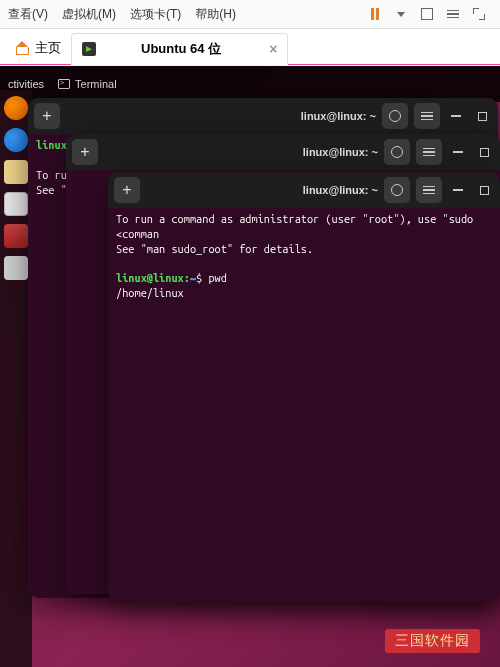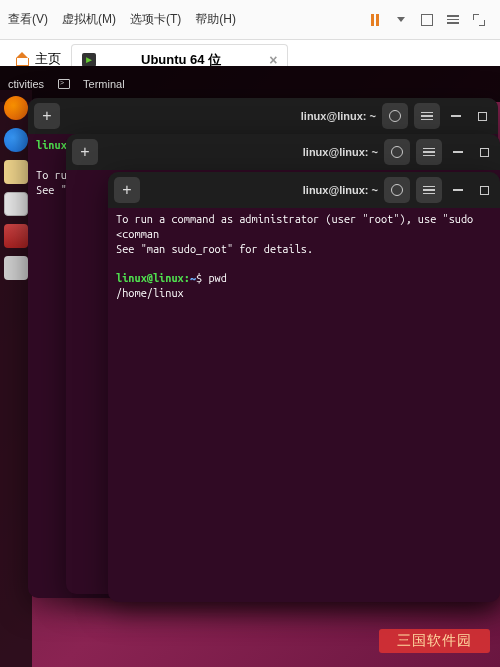--- a/index.html
+++ b/index.html
@@ -4,21 +4,21 @@
 <style>
 * { margin: 0; padding: 0; box-sizing: border-box; }
 body {
   width: 500px; height: 667px;
   font-family: -apple-system, "Segoe UI", sans-serif;
   background: #f5f5f5;
   overflow: hidden;
   position: relative;
 }
 .host-menubar {
-  height: 40px;
+  height: 29px;
   background: #fafafa;
   border-bottom: 1px solid #ddd;
   display: flex;
   align-items: center;
   padding: 0 8px;
   font-size: 12px;
   color: #333;
 }
 .host-menubar .menu-item { margin-right: 14px; cursor: pointer; }
 .host-menubar .spacer { flex: 1; }
@@ -69,21 +69,21 @@
 .gnome-topbar {
   height: 36px;
   background: rgba(0,0,0,0.85);
   color: #ddd;
   font-size: 11px;
   display: flex;
   align-items: center;
   padding: 0 8px;
   gap: 14px;
 }
-.gnome-topbar .term-label { display: flex; align-items: center; gap: 13px; }
+.gnome-topbar .term-label { display: flex; align-items: center; gap: 5px; }
 .term-glyph { width: 12px; height: 10px; border: 1px solid #ccc; border-radius: 1px; position: relative; }
 .term-glyph::after { content: ">"; position: absolute; font-size: 7px; left: 1px; top: -1px; color: #ccc; }
 
 .dock {
   position: absolute;
   top: 24px; left: 0; bottom: 0;
   width: 32px;
   background: rgba(30, 10, 20, 0.85);
   display: flex;
   flex-direction: column;
@@ -154,25 +154,25 @@
   line-height: 1.35;
   color: #eee;
 }
 .prompt-user { color: #4fe04f; font-weight: bold; }
 .prompt-path { color: #6fb3ff; font-weight: bold; }
 .cmd-out { color: #fff; }
 .cursor { display: inline-block; width: 7px; height: 12px; background: #eee; vertical-align: text-bottom; }
 
 .watermark {
   position: absolute;
-  bottom: 14px; right: 10px;
+  bottom: 14px; right: 20px;
   background: rgba(220, 50, 50, 0.85);
   color: #ffd9a0;
   font-size: 14px;
-  padding: 3px 18px;
+  padding: 3px 10px;
   border-radius: 3px;
   letter-spacing: 1px;
 }
 </style>
 </head>
 <body>
 
 <div class="host-menubar">
   <span class="menu-item">查看(V)</span>
   <span class="menu-item">虚拟机(M)</span>

